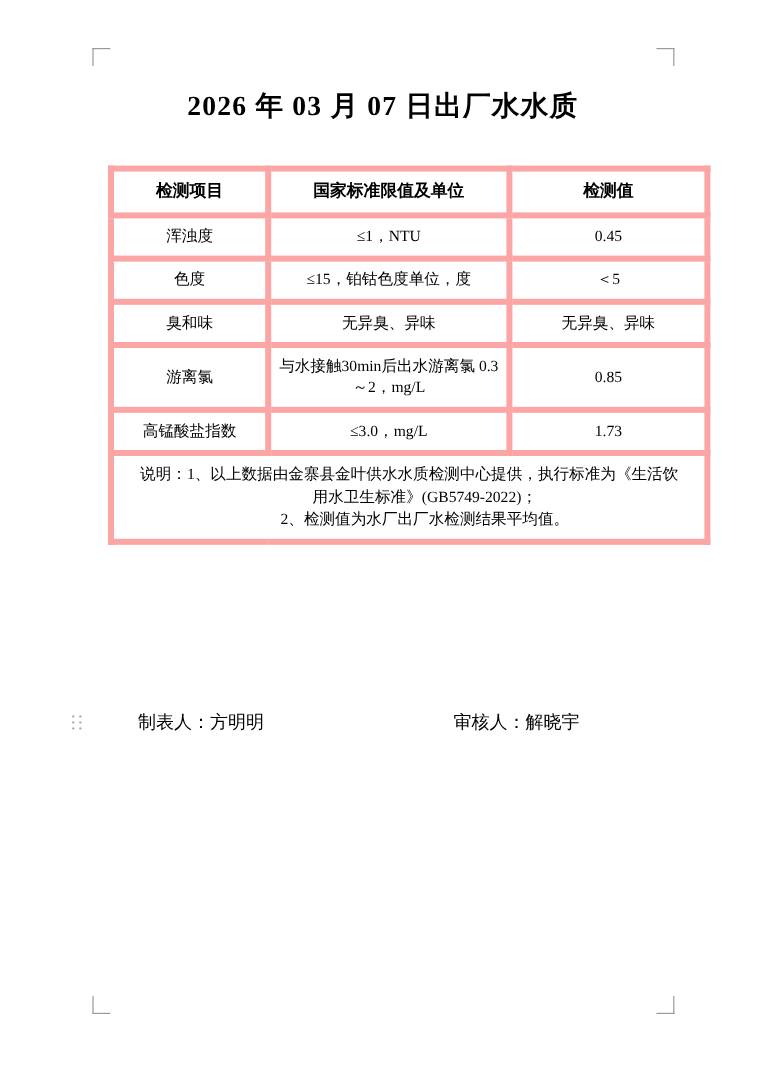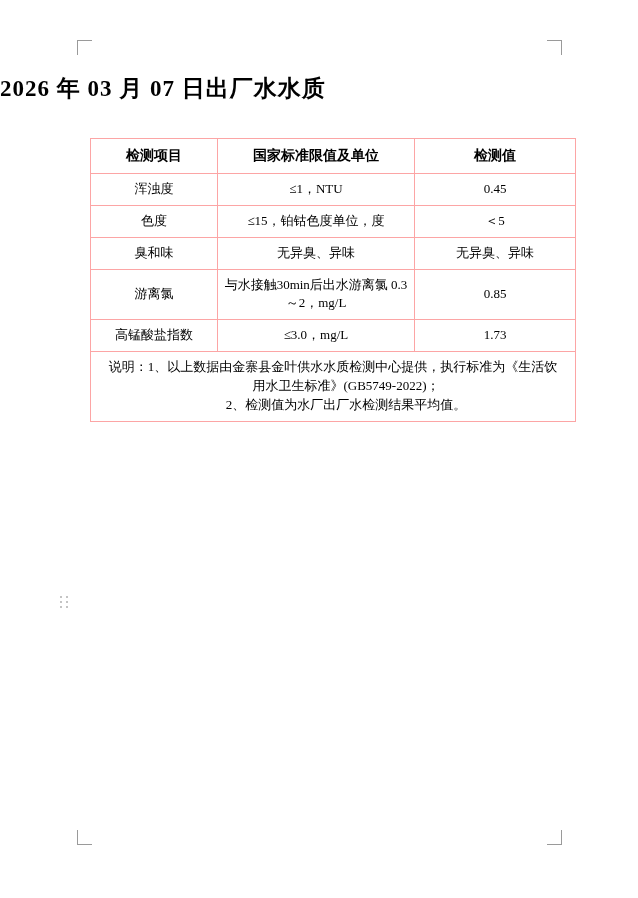--- a/index.html
+++ b/index.html
@@ -34,38 +34,38 @@
   .mark.tl { left: 77px;  top: 40px;  border-left-width: 1px; border-top-width: 1px; }
   .mark.tr { left: 547px; top: 40px;  border-right-width: 1px; border-top-width: 1px; }
   .mark.bl { left: 77px;  top: 830px; border-left-width: 1px; border-bottom-width: 1px; }
   .mark.br { left: 547px; top: 830px; border-right-width: 1px; border-bottom-width: 1px; }
 
   .title {
     position: absolute;
     left: 0;
     top: 73px;
     width: 638px;
-    text-align: left;
+    text-align: center;
     font-size: 23px;
     font-weight: bold;
     letter-spacing: 1px;
     color: #000;
     font-family: "Liberation Serif", serif;
   }
 
   table.report {
     position: absolute;
     left: 90px;
     top: 138px;
     width: 458px;
     border-collapse: collapse;
     table-layout: fixed;
   }
   table.report td {
-    border: 1px solid #fca5a5;
+    border: 5px solid #fca5a5;
     text-align: center;
     vertical-align: middle;
     font-size: 13px;
     color: #000;
     padding: 6px 4px;
     line-height: 1.45;
   }
   table.report td.head {
     font-weight: bold;
     font-size: 14px;
@@ -193,14 +193,18 @@
 
   <div class="drag-dots">
     <i></i>
       <i></i>
       <i></i>
       <i></i>
       <i></i>
       <i></i>
   </div>
 
+  <div class="signatures">
+    <div class="sig left">制表人：方明明</div>
+    <div class="sig right">审核人：解晓宇</div>
+  </div>
 
 </div>
 
 </body></html>

